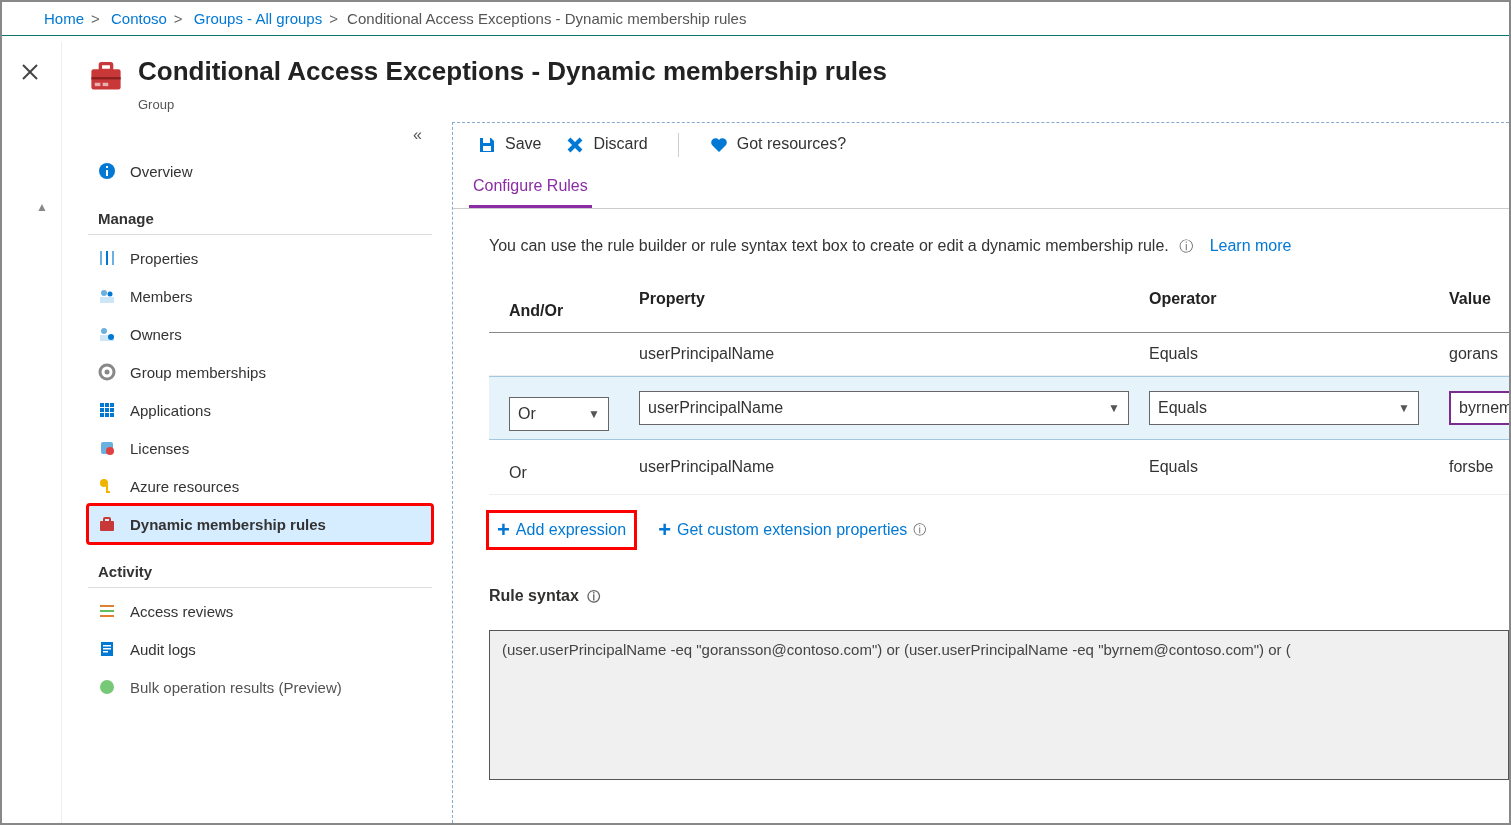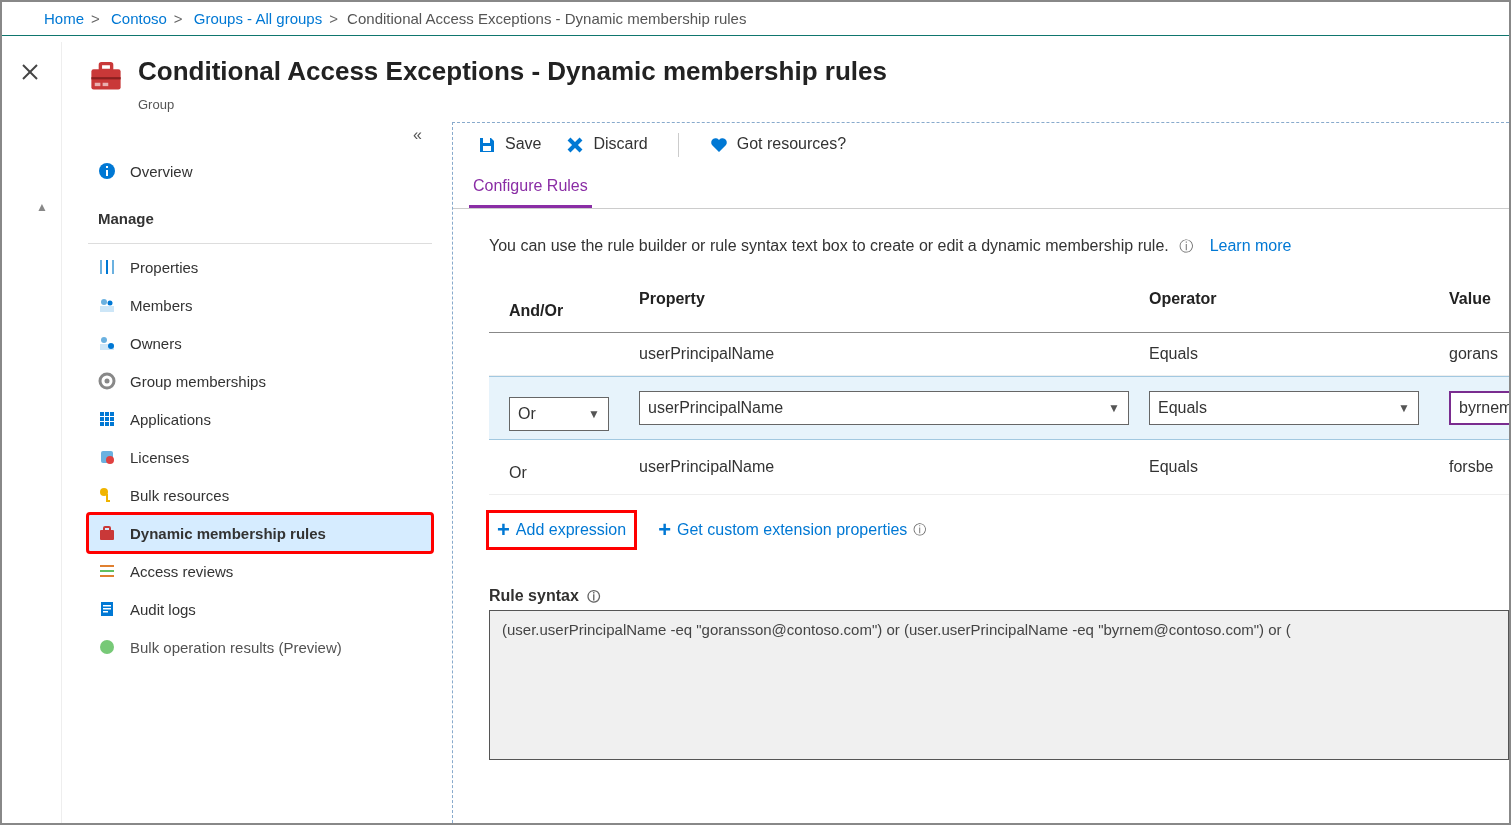--- a/index.html
+++ b/index.html
@@ -17,21 +17,21 @@
 .header-icon { width: 36px; height: 36px; margin-right: 14px; margin-top: 2px; }
 .header-text h1 { font-size: 26px; font-weight: 600; color: #222; }
 .header-text .sub { font-size: 13px; color: #555; margin-top: 10px; }
 .body-row { flex:1; display:flex; overflow:hidden; }
 .sidebar { width: 390px; padding: 0 20px 0 26px; position:relative; overflow:hidden; }
 .collapse-chevron { position:absolute; top:4px; right:30px; font-size:16px; color:#555; cursor:pointer; }
 .nav-list { margin-top: 30px; }
 .nav-item { display:flex; align-items:flex-end; padding: 10px 10px; cursor:pointer; font-size:15px; color:#333; border-radius:2px; }
 .nav-item svg, .nav-item .ico { width:18px; height:18px; margin-right:14px; flex-shrink:0; }
 .nav-item.selected { background:#d6ecff;font-weight:bold; }
-.nav-section { font-size:15px; font-weight:600; color:#333; padding: 14px 10px 16px 10px; border-bottom:1px solid #ddd; margin-bottom:4px; margin-top:6px; }
+.nav-section { font-size:15px; font-weight:600; color:#333; padding: 14px 10px 7px 10px; border-bottom:1px solid #ddd; margin-bottom:4px; margin-top:6px; }
 .red-box { outline:3px solid #ff0000; outline-offset:-1px; }
 .content { flex:1; border-left:1px dashed #8ac; border-top:1px dashed #8ac; display:flex; flex-direction:column; overflow:hidden; }
 .toolbar { display:flex; align-items:center; padding: 10px 24px; gap: 24px; font-size:16px; }
 .tool-btn { display:flex; gap:8px; cursor:pointer; color:#333; }
 .tool-btn svg { width:20px; height:20px; }
 .tool-sep { width:1px; height:24px; background:#ccc; margin:0 6px; }
 .tabs { border-bottom:1px solid #ccc; padding-left:16px; }
 .tab { display:inline-block; padding: 10px 4px; font-size:16px; color:#8a2da5; border-bottom:3px solid #8a2da5; cursor:pointer; }
 .pane { padding: 28px 0 0 36px; overflow:hidden; }
 .info-line { font-size:16px; color:#333; margin-bottom: 24px; }
@@ -50,21 +50,21 @@
 .sel-prop { width:490px; }
 .sel-op { width:270px; }
 .sel .chev { font-size:12px; color:#555; }
 .val-input { height:34px; border:2px solid #7a2c8f; background:#fff; padding:0 8px; width:80px; display:flex; align-items:center; }
 .action-row { display:flex; gap:16px; margin-top:18px; margin-left:0px; align-items:center; }
 .action-link { display:flex; align-items:center; gap:6px; color:#0078d4; font-size:16px; cursor:pointer; padding:6px 8px; }
 .action-link .plus { font-size:22px; font-weight:700; line-height:1; }
 .action-link.boxed { outline:3px solid #ff0000; }
 .syntax-label { font-weight:700; font-size:16px; margin-top:40px; }
 .syntax-label .info-ico { font-size:13px; color:#666; margin-left:4px; }
-.syntax-box { margin-top:4px; width:1020px; height:150px; border:1px solid #555; background:#f0f0f0; padding:10px 12px; font-size:15px; color:#444; }
+.syntax-box { margin-top:24px; width:1020px; height:150px; border:1px solid #555; background:#f0f0f0; padding:10px 12px; font-size:15px; color:#444; }
 .truncate { white-space:nowrap; overflow:hidden; }
 </style>
 </head>
 <body>
 
 <div class="viewport">
   <div class="breadcrumb">
     <a>Home</a><span class="sep">&gt;</span>
     <a>Contoso</a><span class="sep">&gt;</span>
     <a>Groups - All groups</a><span class="sep">&gt;</span>
@@ -158,29 +158,30 @@
                 <circle cx="12" cy="12" r="4" fill="#e04040"></circle>
               </svg>
             <span>Licenses</span>
           </div>
           <div class="nav-item">
             <svg class="ico" viewBox="0 0 18 18">
                 <circle cx="6" cy="6" r="4" fill="#f0b400"></circle>
                 <rect x="8" y="8" width="2" height="8" fill="#f0b400"></rect>
                 <rect x="8" y="14" width="4" height="2" fill="#f0b400"></rect>
               </svg>
-            <span>Bulk resources</span>
+            <span>Azure resources</span>
           </div>
           <div class="nav-item selected red-box">
             <svg class="ico" viewBox="0 0 18 18">
                 <rect x="2" y="6" width="14" height="10" rx="1" fill="#c93838"></rect>
                 <rect x="6" y="3" width="6" height="4" rx="1" fill="none" stroke="#c93838" stroke-width="2"></rect>
               </svg>
             <span>Dynamic membership rules</span>
           </div>
+          <div class="nav-section">Activity</div>
           <div class="nav-item">
             <svg class="ico" viewBox="0 0 18 18">
                 <line x1="2" y1="4" x2="16" y2="4" stroke="#e08030" stroke-width="2"></line>
                 <line x1="2" y1="9" x2="16" y2="9" stroke="#60c060" stroke-width="2"></line>
                 <line x1="2" y1="14" x2="16" y2="14" stroke="#e08030" stroke-width="2"></line>
               </svg>
             <span>Access reviews</span>
           </div>
           <div class="nav-item">
             <svg class="ico" viewBox="0 0 18 18">

